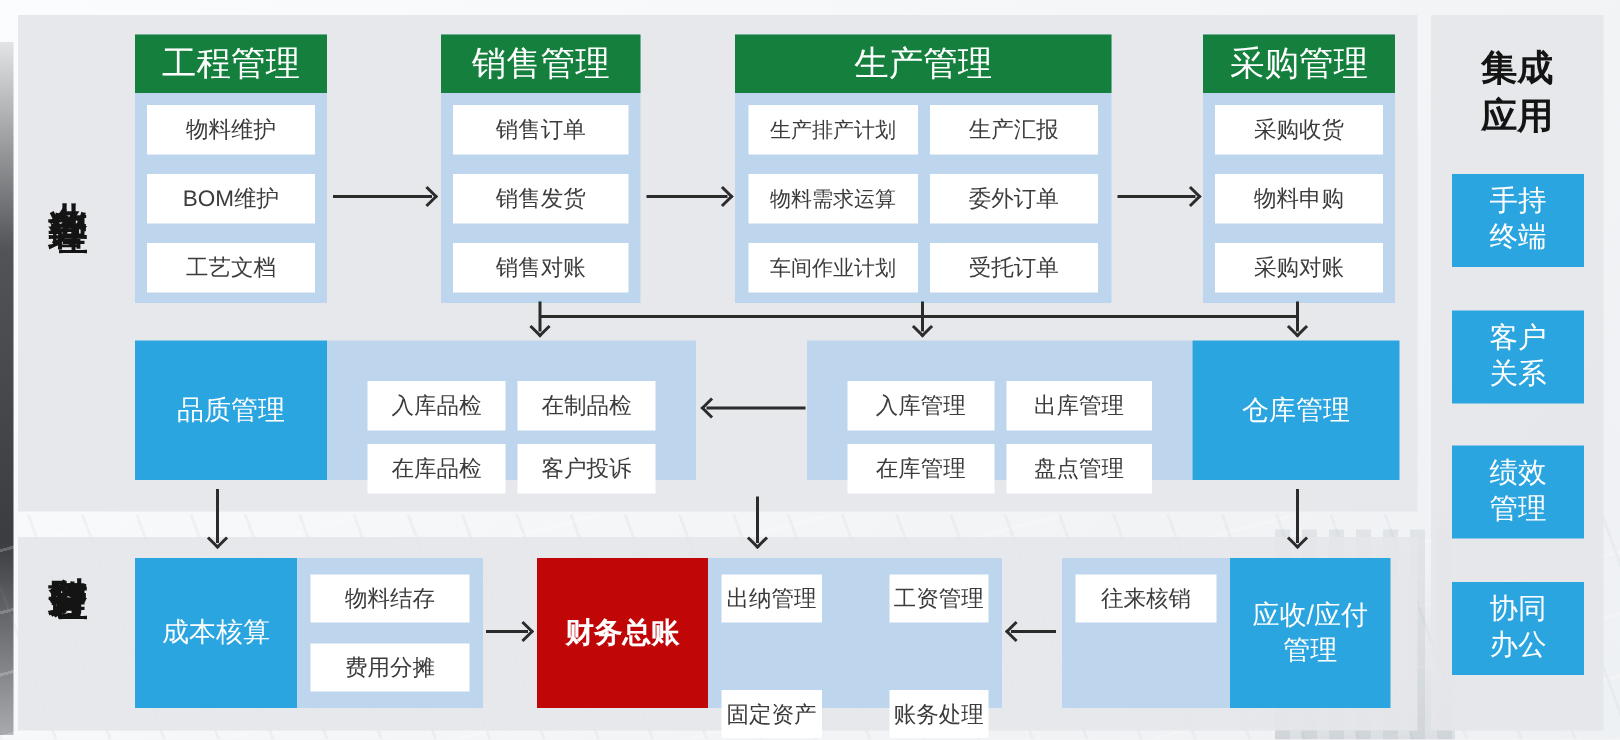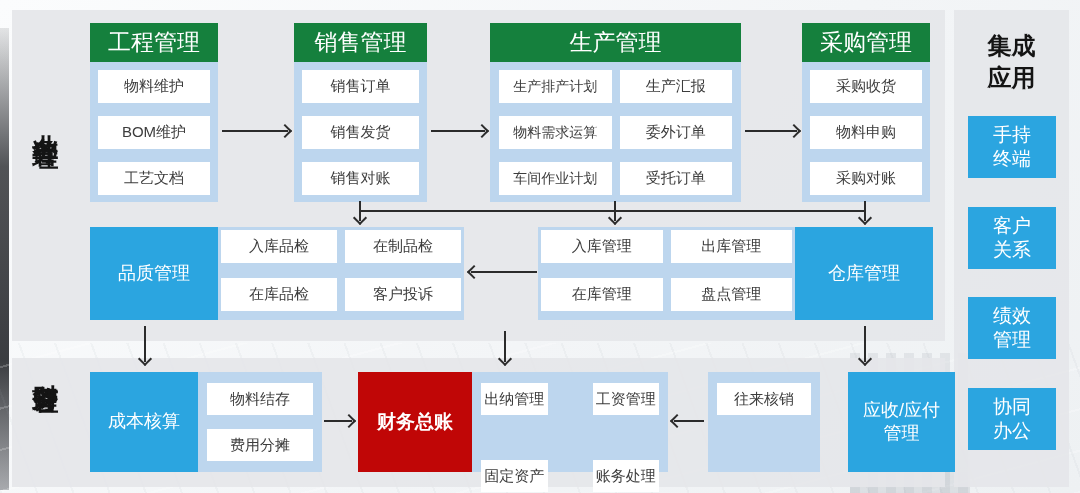--- a/index.html
+++ b/index.html
@@ -67,21 +67,21 @@
     display:flex;flex-direction:column;align-items:center;justify-content:center;
     font-size:18px;text-align:center;line-height:1.3;
   }
   .redbox{
     position:absolute;background:#c00606;color:#fff;font-weight:bold;
     display:flex;align-items:center;justify-content:center;font-size:19px;
   }
   .grid2{
     position:absolute;display:grid;
     grid-template-columns:1fr 1fr;column-gap:8px;row-gap:9px;
-    padding:3px;background:#bdd6ee;box-sizing:border-box;
+    padding:27px;background:#bdd6ee;box-sizing:border-box;
   }
   .grid2 .mbox{margin:0;height:33px;}
   .stack2{
     position:absolute;display:flex;flex-direction:column;justify-content:space-between;
     padding:11px 9px;background:#bdd6ee;box-sizing:border-box;
   }
   .stack2 .mbox{margin:0;height:32px;}
   .grid2f{
     position:absolute;display:grid;
     grid-template-columns:1fr 1fr;column-gap:8px;row-gap:14px;
@@ -202,21 +202,21 @@
     <div class="mbox">出纳管理</div>
     <div class="mbox">工资管理</div>
     <div class="mbox">固定资产</div>
     <div class="mbox">账务处理</div>
   </div>
 
   <div class="stack2" style="left:708px;top:372px;width:112px;height:100px;">
     <div class="mbox">往来核销</div>
   </div>
 
-  <div class="bluebox" style="left:820px;top:372px;width:107px;height:100px;margin-left:28px;">
+  <div class="bluebox" style="left:820px;top:372px;width:107px;height:100px;">
     <span>应收/应付</span>
     <span>管理</span>
   </div>
 
   <div class="int-title">
     <span>集成</span>
     <span>应用</span>
   </div>
   <div class="int-box" style="top:116px;">
     <span>手持</span>

